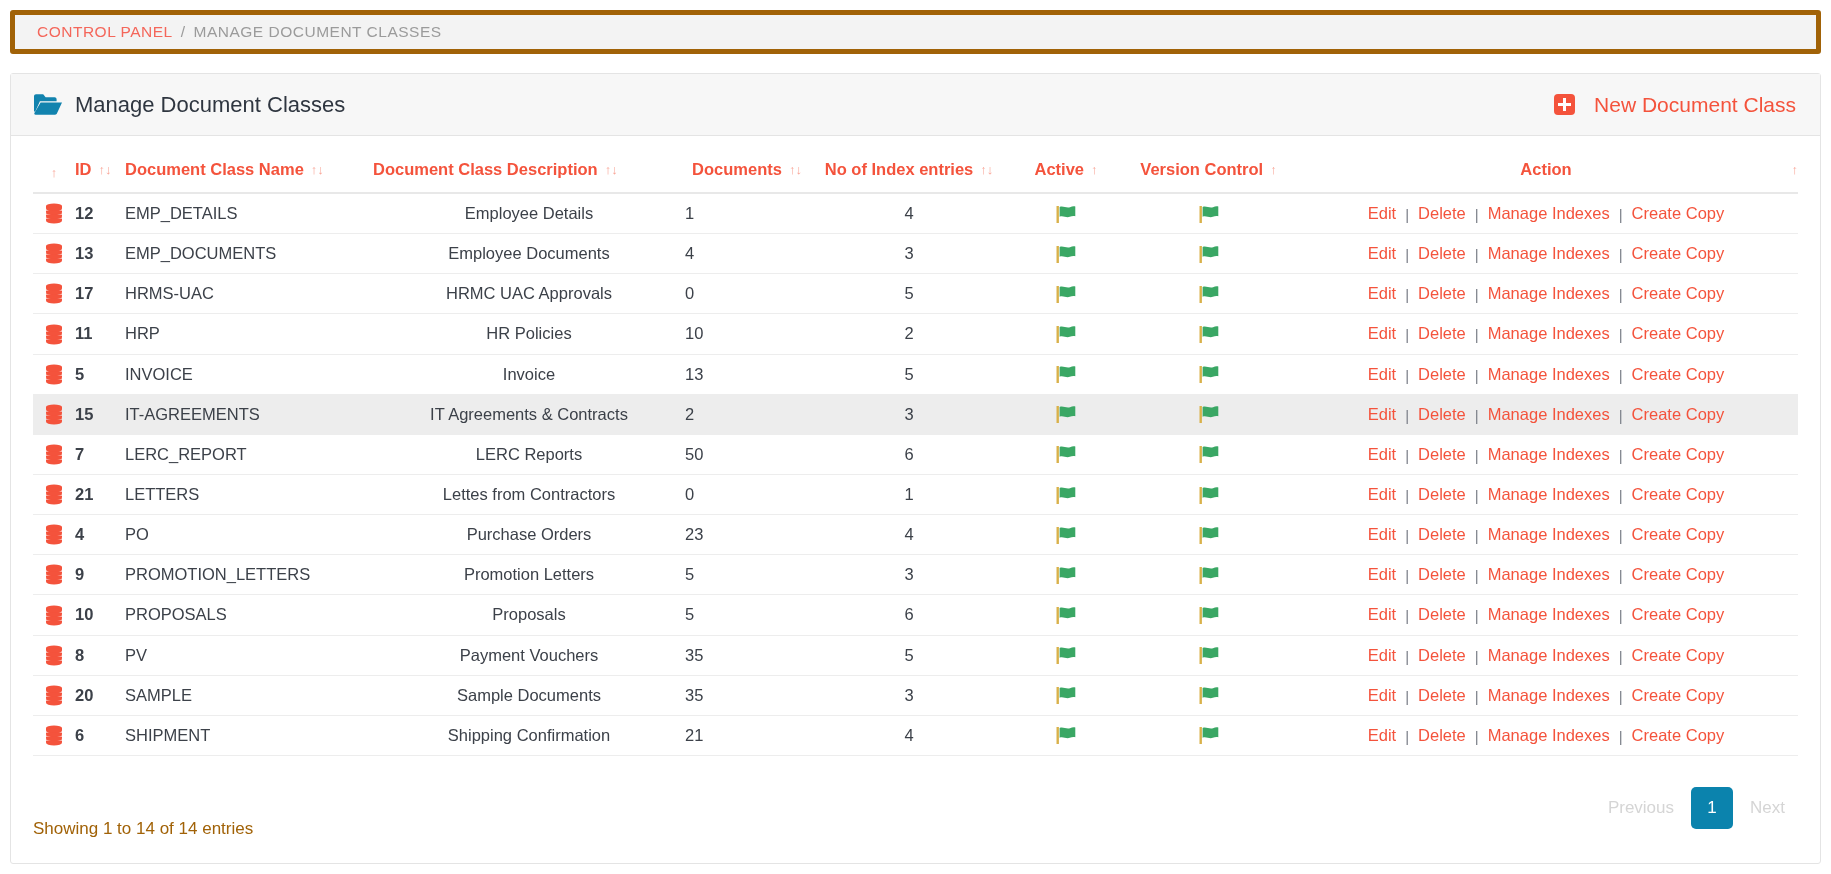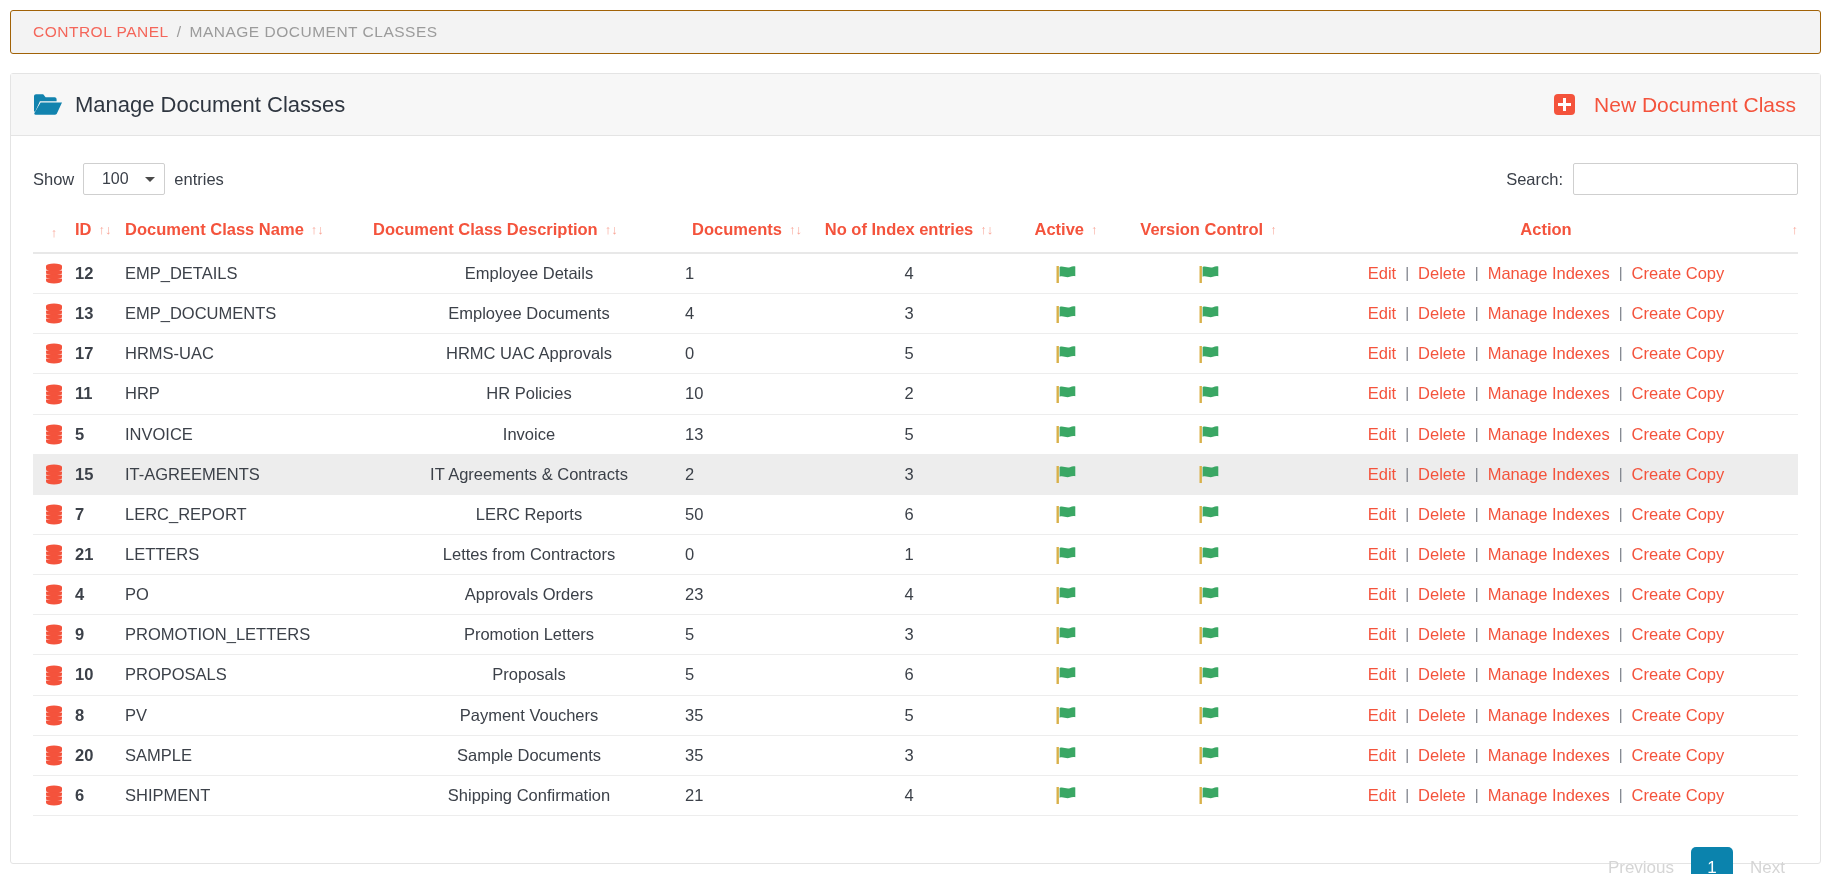--- a/index.html
+++ b/index.html
@@ -16,21 +16,21 @@
     background: #ffffff;
     overflow: hidden;
   }
 
   
   .breadcrumb-bar {
     position: absolute;
     left: 10px; top: 10px;
     width: 1811px; height: 44px;
     background: #f3f3f3;
-    border: 1px solid #a16207;
+    border: 5px solid #a16207;
     border-radius: 3px;
     display: flex;
     align-items: center;
     padding-left: 22px;
   }
   .crumb {
     font-size: 15.5px;
     letter-spacing: .5px;
     text-transform: uppercase;
   }
@@ -164,21 +164,21 @@
   .c-act   { width: 114px; text-align: center; }
   .c-ver   { width: 171px; text-align: center; }
   .c-action{ width: auto;  text-align: center; margin-top: 40px; }
 
   
   .db-icon { display: inline-block; vertical-align: middle; }
 
   .flag-icon { display: inline-block; vertical-align: middle; }
 
   .action-links {
-    display: flex; align-items: flex-start; justify-content: center;
+    display: flex; align-items: flex-end; justify-content: center;
     gap: 0; white-space: nowrap;
   }
   .action-links a {
     color: #f4533c;
     text-decoration: none;
     font-size: 16.5px;
     cursor: pointer;
   }
   .action-links .divider {
     color: #7b7f88;
@@ -235,34 +235,20 @@
         <span>Manage Document Classes</span>
       </div>
       <div class="new-btn">
         <span class="plus-box"></span>
         <span>New Document Class</span>
       </div>
     </div>
 
     <div class="panel-body">
 
-      <div class="controls">
-        <div class="length-ctl">
-          <span>Show</span>
-          <span class="select-wrap">
-            <span class="sel-val">100</span>
-            <span class="caret"></span>
-          </span>
-          <span>entries</span>
-        </div>
-        <div class="search-ctl">
-          <span>Search:</span>
-          <input class="search-input" type="text" value="" placeholder="" style="">
-        </div>
-      </div>
 
       <table class="dt">
         <thead>
           <tr>
             <th class="c-icon th-center">
               <span class="th-inner">
                   <span class="sort-ico">↑</span>
                 </span>
             </th>
             <th class="c-id th-left">
@@ -619,21 +605,21 @@
                     <ellipse cx="9" cy="5.8" rx="8" ry="2.6" fill="#f4533c"></ellipse>
                     <rect x="1" y="7.6" width="16" height="2" fill="#f4533c"></rect>
                     <ellipse cx="9" cy="9.9" rx="8" ry="2.4" fill="#f4533c"></ellipse>
                     <rect x="1" y="11.6" width="16" height="2" fill="#f4533c"></rect>
                     <ellipse cx="9" cy="13.9" rx="8" ry="2.4" fill="#f4533c"></ellipse>
                     <rect x="1" y="15.6" width="16" height="2" fill="#f4533c"></rect>
                     <ellipse cx="9" cy="17.8" rx="8" ry="2.6" fill="#f4533c"></ellipse>
                   </svg></span></td>
               <td class="c-id">4</td>
               <td class="c-name">PO</td>
-              <td class="c-desc">Approvals Orders</td>
+              <td class="c-desc">Purchase Orders</td>
               <td class="c-docs">23</td>
               <td class="c-idx">4</td>
               <td class="c-act"><span><svg class="flag-icon" width="22" height="19" viewBox="0 0 22 19" aria-hidden="true">
                     <rect x="1.5" y="1" width="2.4" height="17" fill="#d9b14a"></rect>
                     <path d="M4.6 2 C8 0.4 11.5 3.6 15 2.2 C17 1.4 18.8 1 20.3 1.6 L20.3 11.2 C18.6 10.6 16.7 11 14.8 11.8 C11.4 13.2 8 10.2 4.6 11.7 Z" fill="#3aa764"></path>
                   </svg></span></td>
               <td class="c-ver"><span><svg class="flag-icon" width="22" height="19" viewBox="0 0 22 19" aria-hidden="true">
                     <rect x="1.5" y="1" width="2.4" height="17" fill="#d9b14a"></rect>
                     <path d="M4.6 2 C8 0.4 11.5 3.6 15 2.2 C17 1.4 18.8 1 20.3 1.6 L20.3 11.2 C18.6 10.6 16.7 11 14.8 11.8 C11.4 13.2 8 10.2 4.6 11.7 Z" fill="#3aa764"></path>
                   </svg></span></td>

